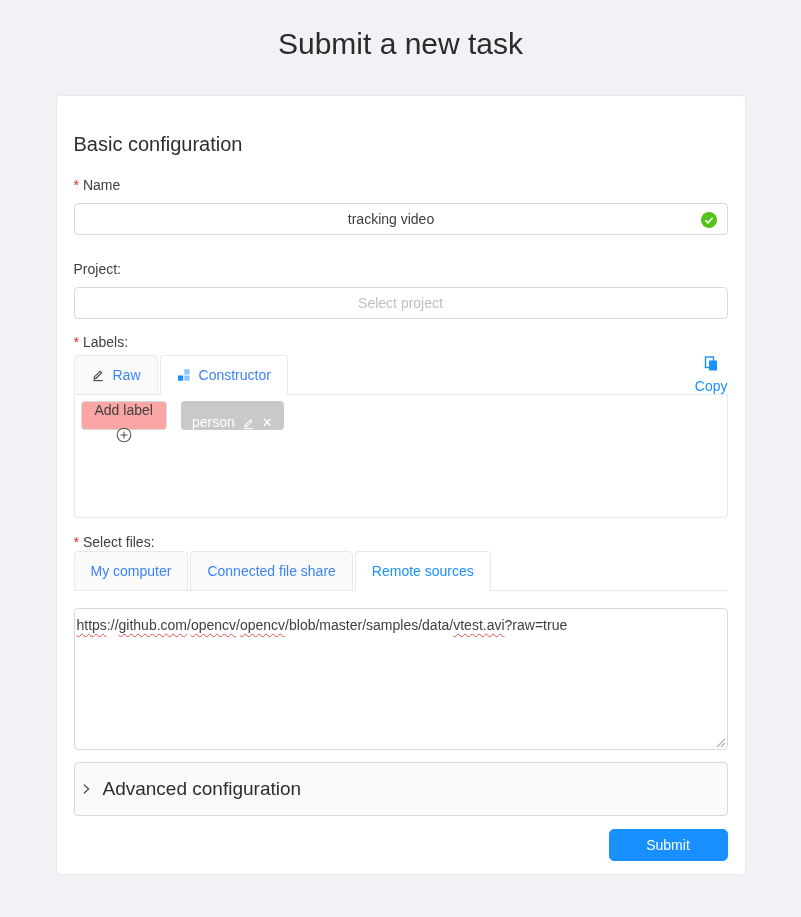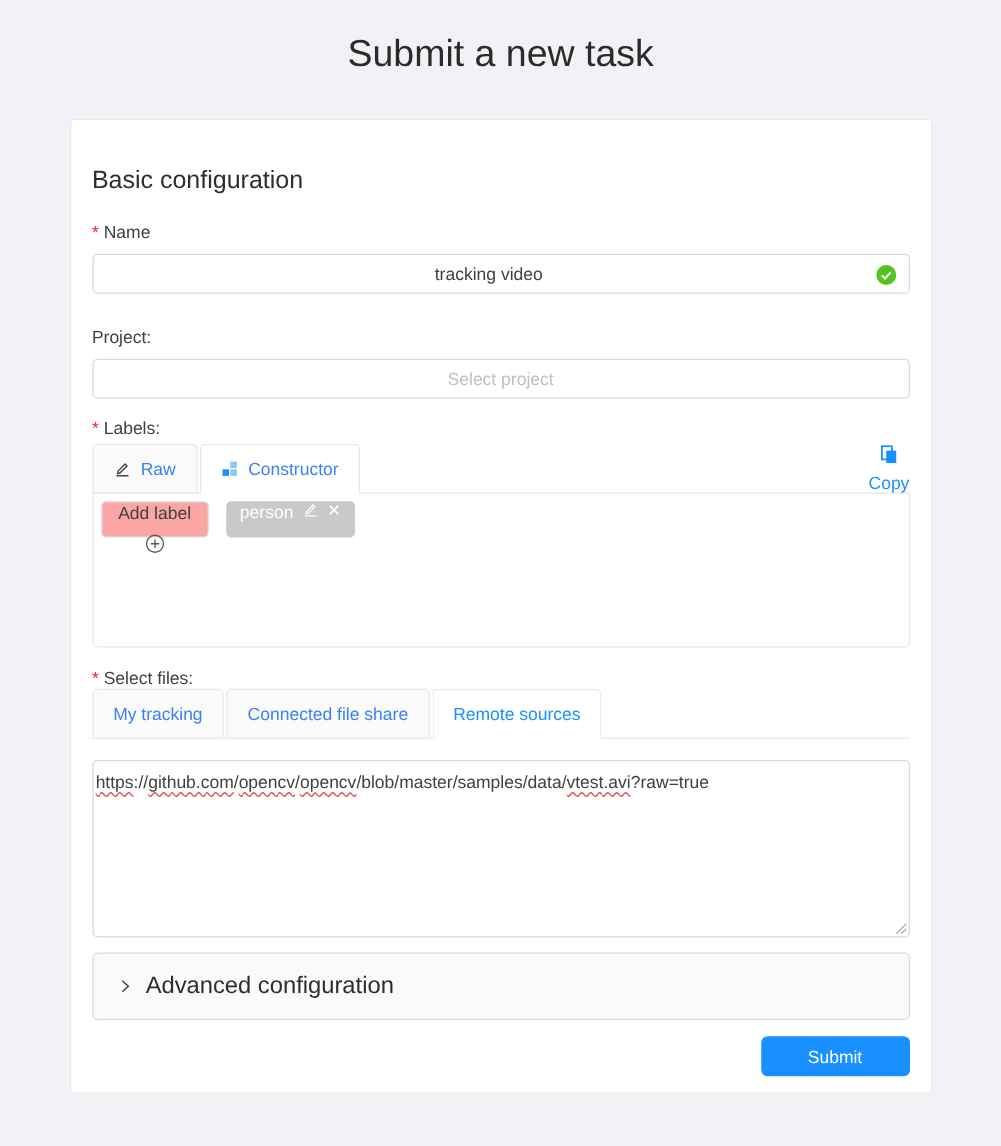--- a/index.html
+++ b/index.html
@@ -77,21 +77,21 @@
   }
   .add-label-btn {
     display: flex; align-items: center; gap: 9px;
     height: 29px; padding: 0 13px;
     border: 1px solid #d9d9d9; border-radius: 4px;
     background: #fca5a5; font-size: 14px; color: #404040;
     cursor: pointer;
     flex-direction: column;
   }
   .label-tag {
-    display: flex; align-items: flex-start; gap: 7px;
+    display: flex; align-items: flex-end; gap: 7px;
     height: 29px; padding: 0 11px;
     margin-left: 14px;
     background: #c9c9c9; border-radius: 4px;
     color: #ffffff; font-size: 14px;
   }
   .label-tag .tag-x { font-size: 13px; color: #fff; cursor: pointer; }
   .bar-line { height: 1px; background: #e8e8e8; position: relative; z-index: 1; }
   .files-tabs { margin-top: 0; }
   .remote-textarea {
     margin-top: 17px;
@@ -114,21 +114,21 @@
   }
   .resize-grip { position: absolute; right: 1px; bottom: 1px; width: 12px; height: 12px; cursor: nwse-resize; }
   .collapse-panel {
     margin-top: 12px;
     height: 54px;
     background: #fafafa;
     border: 1px solid #d9d9d9;
     border-radius: 4px;
     display: flex;
     align-items: center;
-    padding-left: 18px;
+    padding-left: 4px;
     cursor: pointer;
   }
   .collapse-panel .chev { display: flex; align-items: center; margin-right: 10px; }
   .collapse-title { font-size: 19px; color: #2e2e2e; }
   .submit-row { margin-top: 13px; display: flex; justify-content: flex-end; }
   .submit-btn {
     width: 119px; height: 32px;
     background: #1890ff; color: #ffffff;
     border: 1px solid #1890ff; border-radius: 5px;
     font-size: 14px; font-family: "Liberation Sans", sans-serif;
@@ -220,21 +220,21 @@
       <span class="tag-x">✕</span>
     </div>
   </div>
 
   <div class="field-label" style="margin-top:15px;">
     <span class="req">*</span><span>Select files:</span>
   </div>
 
   <div class="tabs-row files-tabs">
     <div class="tab">
-      <span>My tracking</span>
+      <span>My computer</span>
     </div>
     <div class="tab">
       <span>Connected file share</span>
     </div>
     <div class="tab active active-blue">
       <span>Remote sources</span>
     </div>
   </div>
   <div class="bar-line"></div>
 

